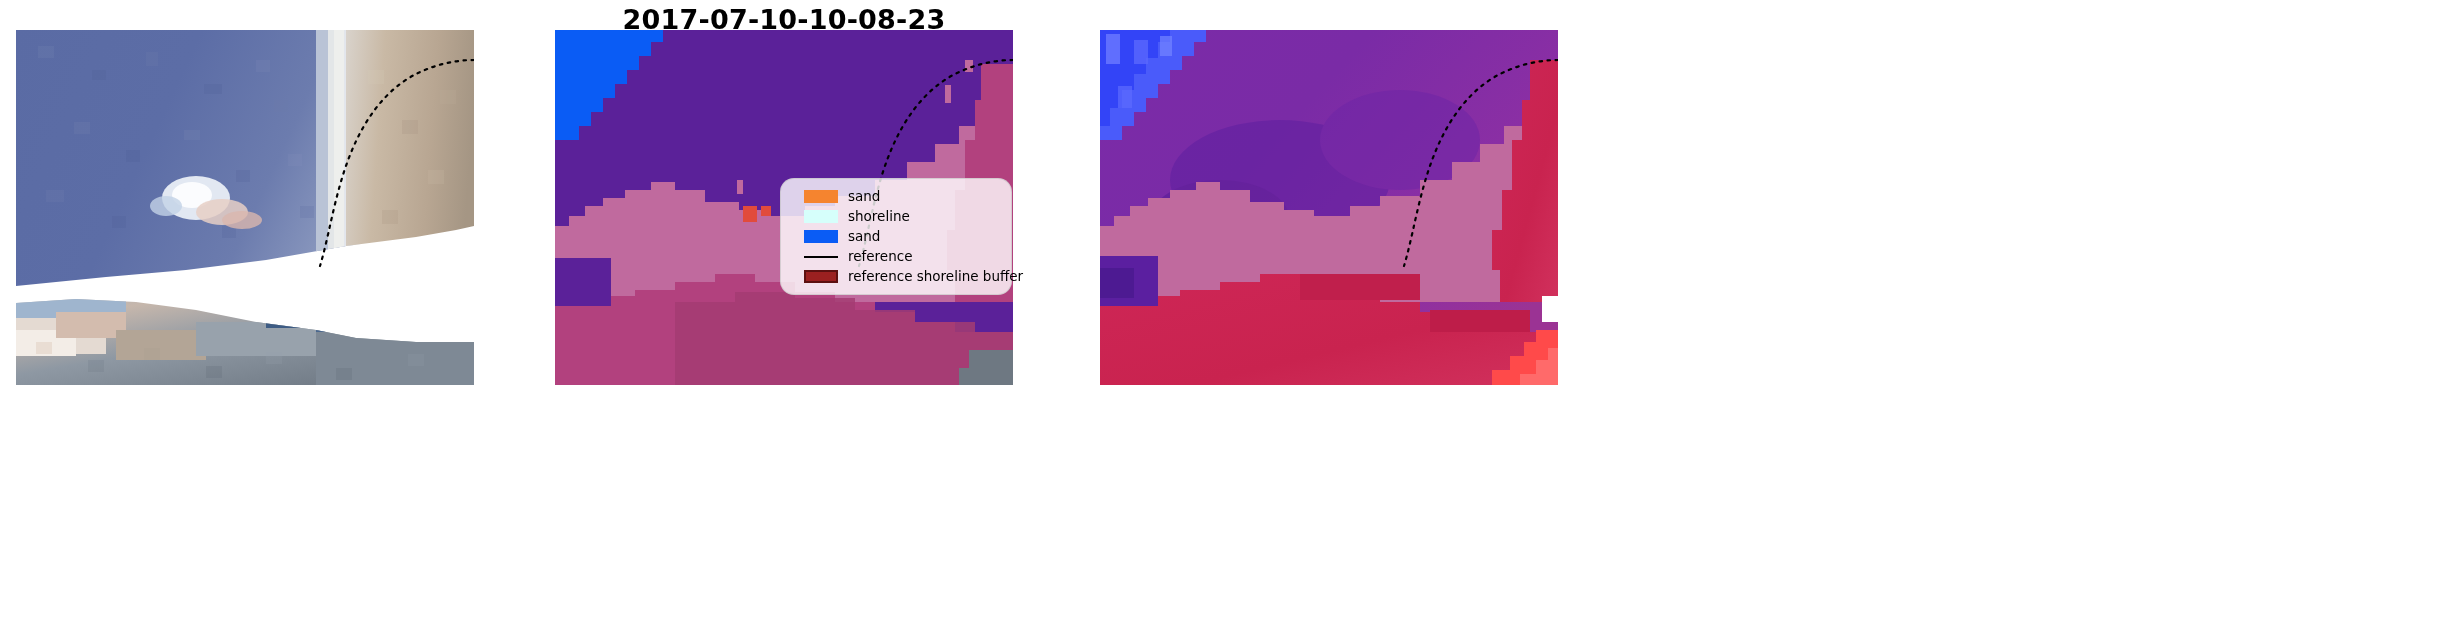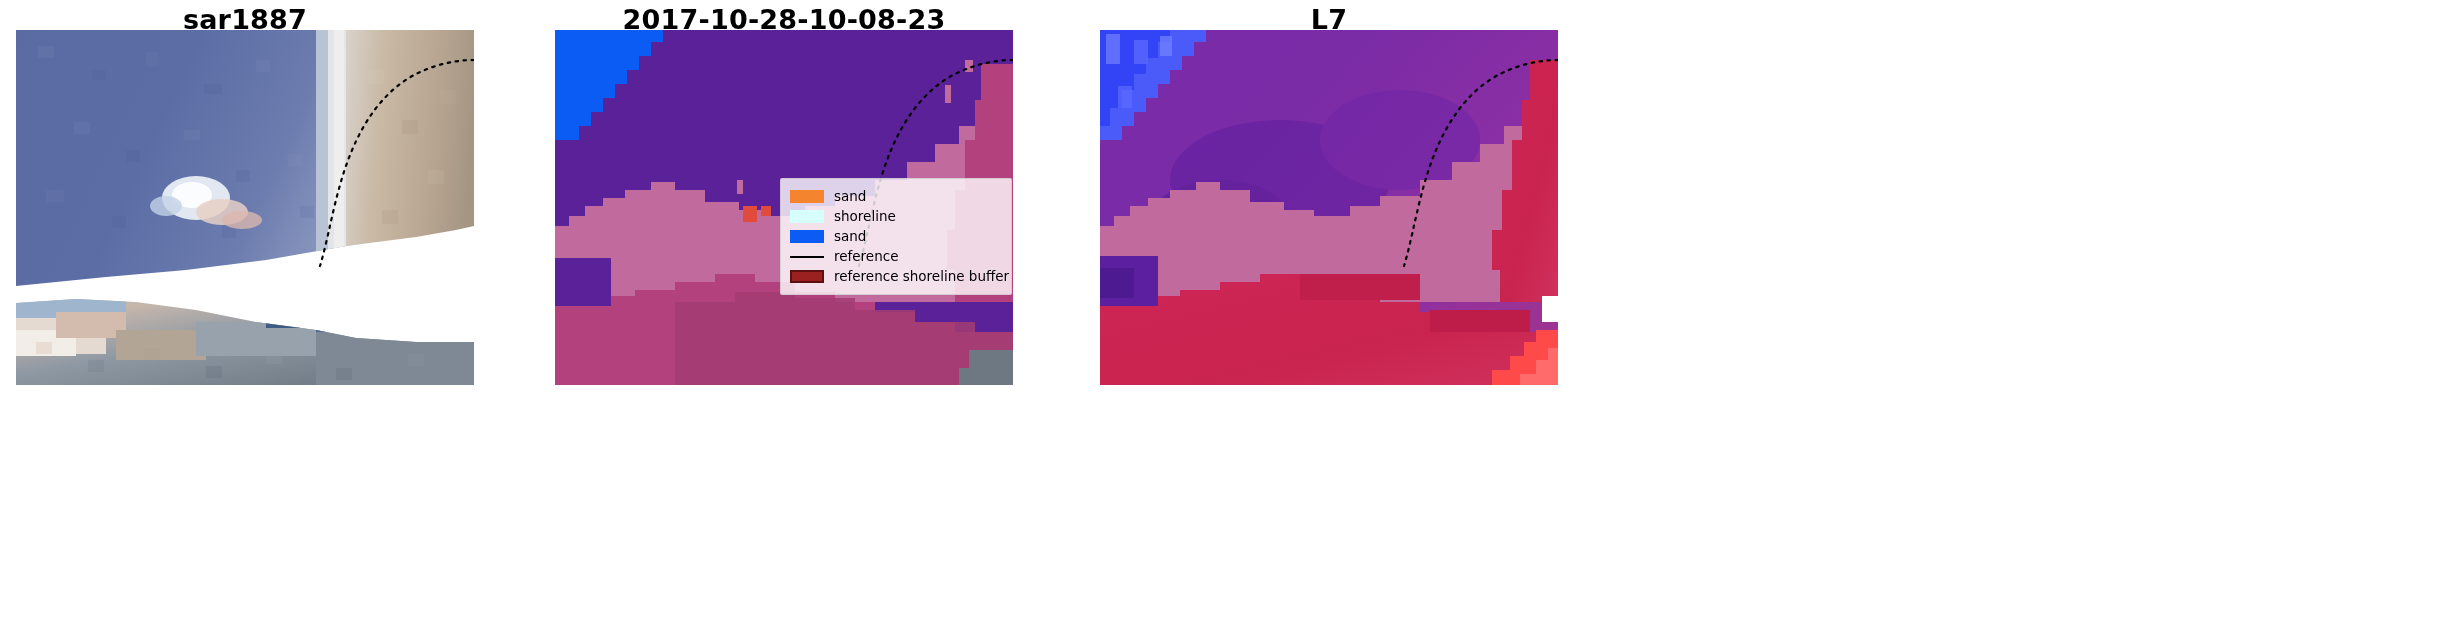--- a/index.html
+++ b/index.html
@@ -58,22 +58,22 @@
   #panel-3 { left: 1100px; width: 458px; }
 
   
   .legend {
     position: absolute;
     left: 225px;
     top: 178px;
     width: 232px;
     background: rgba(255, 255, 255, 0.80);
     border: 1px solid rgba(190,190,190,0.55);
-    border-radius: 2px;
-    padding: 8px 8px 8px 9px;
+    border-radius: 14px;
+    padding: 8px 8px 8px 23px;
     box-sizing: border-box;
     z-index: 20;
   }
   .legend-row {
     display: flex;
     align-items: center;
     height: 19px;
     margin-bottom: 1px;
   }
   .legend-row:last-child { margin-bottom: 0; text-align: center; }
@@ -96,21 +96,20 @@
     white-space: nowrap;
     font-family: "DejaVu Sans", "Liberation Sans", sans-serif;
   }
 </style>
 </head>
 <body>
 
 <div class="figure">
 
   <div class="panel" id="panel-1">
-    <div class="panel-title">sar1887</div>
     <div class="axes">
       <svg viewBox="0 0 458 355" preserveAspectRatio="none">
         <defs>
           <linearGradient id="g1water" x1="0" y1="0" x2="1" y2="0.5">
             <stop offset="0%" stop-color="#5A6BA4"></stop>
             <stop offset="45%" stop-color="#5C6DA6"></stop>
             <stop offset="78%" stop-color="#6C7CAE"></stop>
             <stop offset="100%" stop-color="#8A98BE"></stop>
           </linearGradient>
           <linearGradient id="g1beach" x1="0" y1="0" x2="1" y2="0.2">
@@ -196,21 +195,21 @@
           </g>
         </g>
 
         <path d="M458,30 C438,30 418,35 400,44 C380,54 362,72 348,96
                  C334,120 326,146 320,170 C314,194 310,216 304,236" fill="none" stroke="#000000" stroke-width="2.2" stroke-dasharray="2.5 5.5" stroke-linecap="round"></path>
       </svg>
     </div>
   </div>
 
   <div class="panel" id="panel-2">
-    <div class="panel-title">2017-10-28-10-08-23</div>
+    <div class="panel-title">2017-07-10-10-08-23</div>
     <div class="axes">
       <svg viewBox="0 0 458 355" preserveAspectRatio="none">
         <rect x="0" y="0" width="458" height="355" fill="#5B2199"></rect>
 
         <g>
           <path d="M0,0 H108 V12 H96 V26 H84 V40 H72 V54 H60 V68 H48 V82 H36 V96 H24 V110 H0 Z" fill="#0A5CF5"></path>
         </g>
 
         <g>
           <path d="M0,196 H14 V186 H30 V176 H48 V168 H70 V160 H96 V152 H120 V160 H150 V172 H184 V180 H214 V186 H250 V176 H280 V166 H320 V150 H352 V132 H380 V114 H404 V96 H424 V82 H458 V272 H0 Z" fill="#C06A9E"></path>
@@ -258,21 +257,20 @@
         <span class="legend-label">reference</span>
       </div>
       <div class="legend-row">
         <span class="swatch" style="background:#9B2020;border:2px solid #5C1010;"></span>
         <span class="legend-label">reference shoreline buffer</span>
       </div>
     </div>
   </div>
 
   <div class="panel" id="panel-3">
-    <div class="panel-title">L7</div>
     <div class="axes">
       <svg viewBox="0 0 458 355" preserveAspectRatio="none">
         <defs>
           <linearGradient id="g3purple" x1="0" y1="0" x2="1" y2="0.7">
             <stop offset="0%" stop-color="#7B2BA8"></stop>
             <stop offset="40%" stop-color="#7A2BA6"></stop>
             <stop offset="75%" stop-color="#8B2FA4"></stop>
             <stop offset="100%" stop-color="#9B3394"></stop>
           </linearGradient>
           <linearGradient id="g3crim" x1="0" y1="0" x2="1" y2="1">

